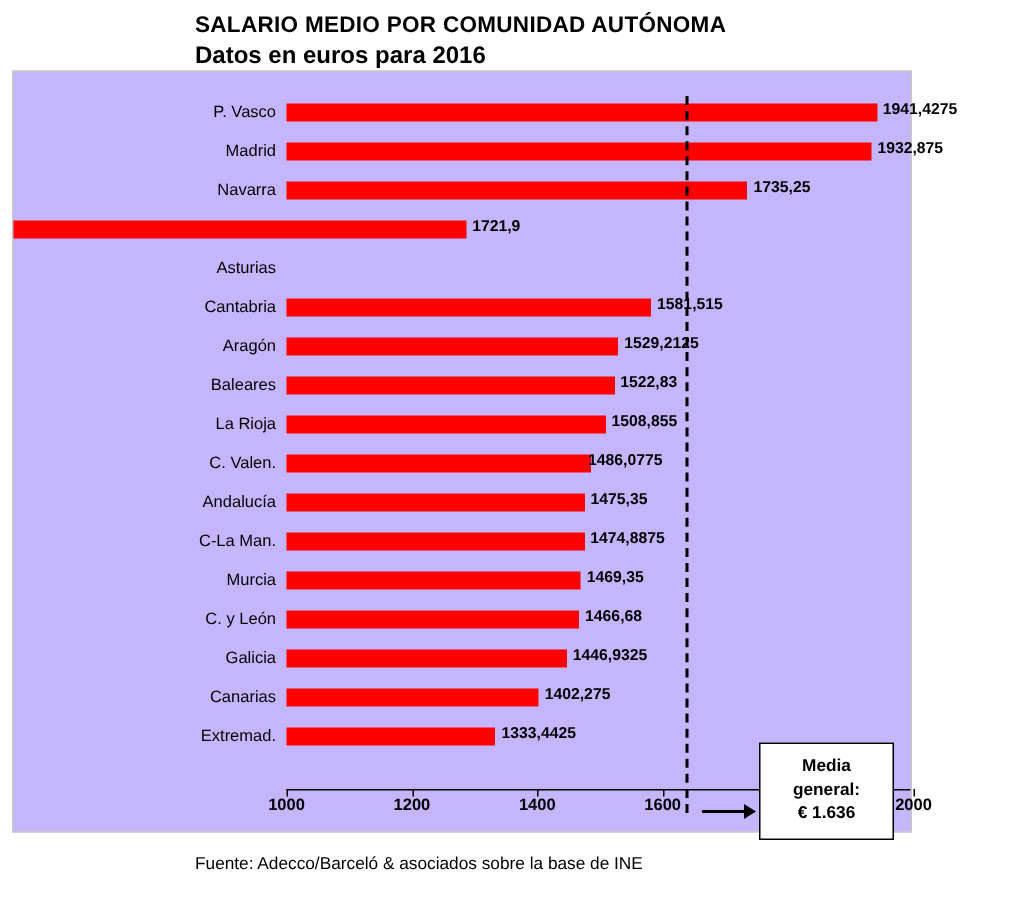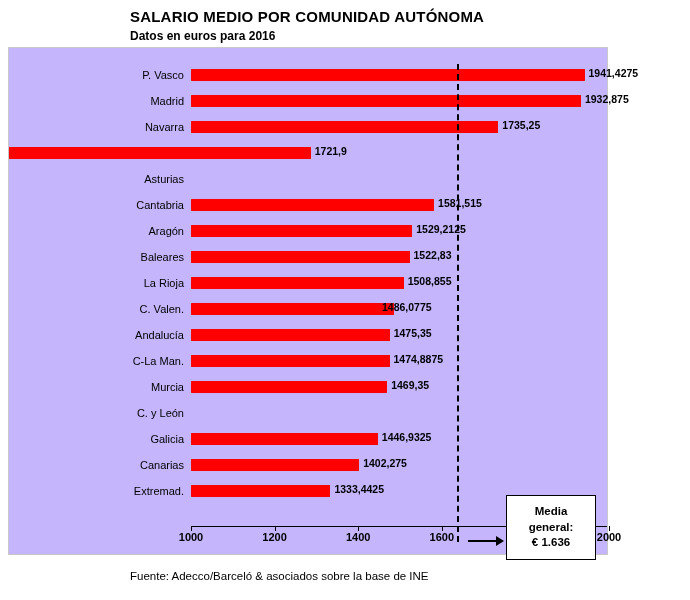--- a/index.html
+++ b/index.html
@@ -25,21 +25,21 @@
     left: 130px;
     top: 8px;
     font-size: 15px;
     font-weight: bold;
     letter-spacing: 0.2px;
   }
   .subtitle {
     position: absolute;
     left: 130px;
     top: 29px;
-    font-size: 12px;
+    font-size: 16px;
     font-weight: bold;
     text-align: right;
   }
   .plot-frame {
     position: absolute;
     left: 8px;
     top: 47px;
     width: 600px;
     height: 508px;
     border: 1px solid #c8c8c8;
@@ -213,21 +213,21 @@
           <div class="cat-label">La Rioja</div>
           <div class="bar-area">
             <div class="bar" style="width: 212.701px; background: rgb(254, 0, 0);"></div>
             <div class="bar-value" style="left: 216.701px;">1508,855</div>
           </div>
         </div>
         <div class="row">
           <div class="cat-label">C. Valen.</div>
           <div class="bar-area">
             <div class="bar" style="width: 203.18px; background: rgb(254, 0, 0);"></div>
-            <div class="bar-value" style="left: 191px; text-align: center;">1486,0775</div>
+            <div class="bar-value" style="left: 201px; text-align: center;">1486,0775</div>
           </div>
         </div>
         <div class="row">
           <div class="cat-label">Andalucía</div>
           <div class="bar-area">
             <div class="bar" style="width: 198.696px; background: rgb(254, 0, 0);"></div>
             <div class="bar-value" style="left: 202.696px;">1475,35</div>
           </div>
         </div>
         <div class="row">
@@ -239,20 +239,24 @@
         </div>
         <div class="row">
           <div class="cat-label">Murcia</div>
           <div class="bar-area">
             <div class="bar" style="width: 196.188px; background: rgb(254, 0, 0);"></div>
             <div class="bar-value" style="left: 200.188px;">1469,35</div>
           </div>
         </div>
         <div class="row">
           <div class="cat-label">C. y León</div>
+          <div class="bar-area">
+            <div class="bar" style="width: 195.072px; background: rgb(254, 0, 0);"></div>
+            <div class="bar-value" style="left: 199.072px;">1466,68</div>
+          </div>
         </div>
         <div class="row">
           <div class="cat-label">Galicia</div>
           <div class="bar-area">
             <div class="bar" style="width: 186.818px; background: rgb(254, 0, 0);"></div>
             <div class="bar-value" style="left: 190.818px;">1446,9325</div>
           </div>
         </div>
         <div class="row">
           <div class="cat-label">Canarias</div>

